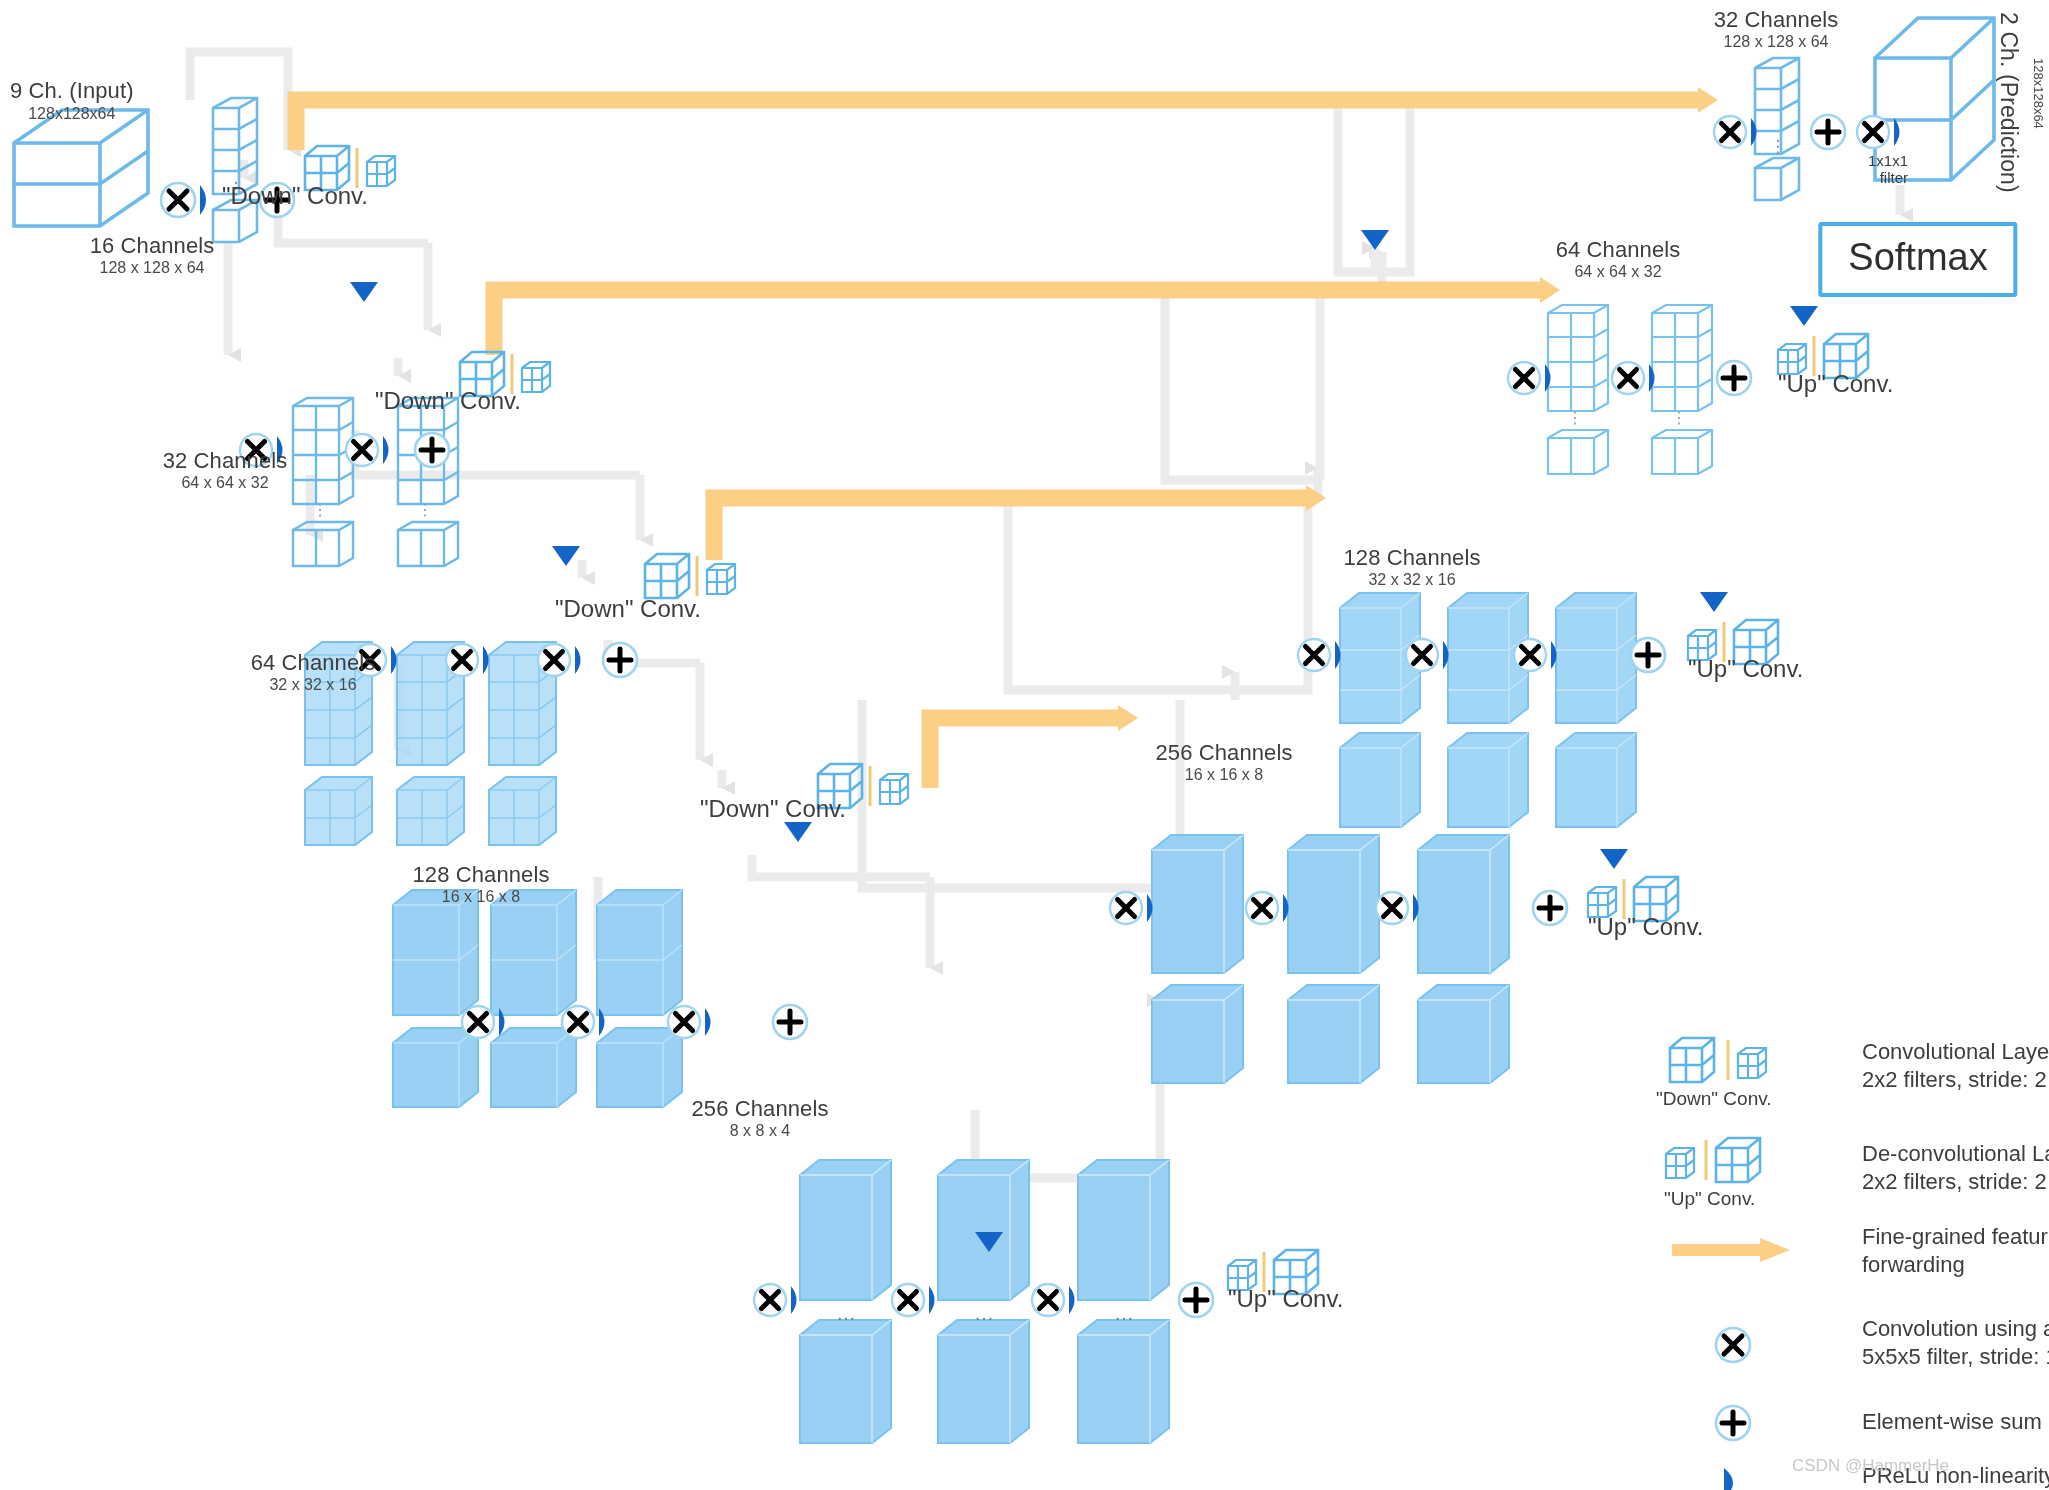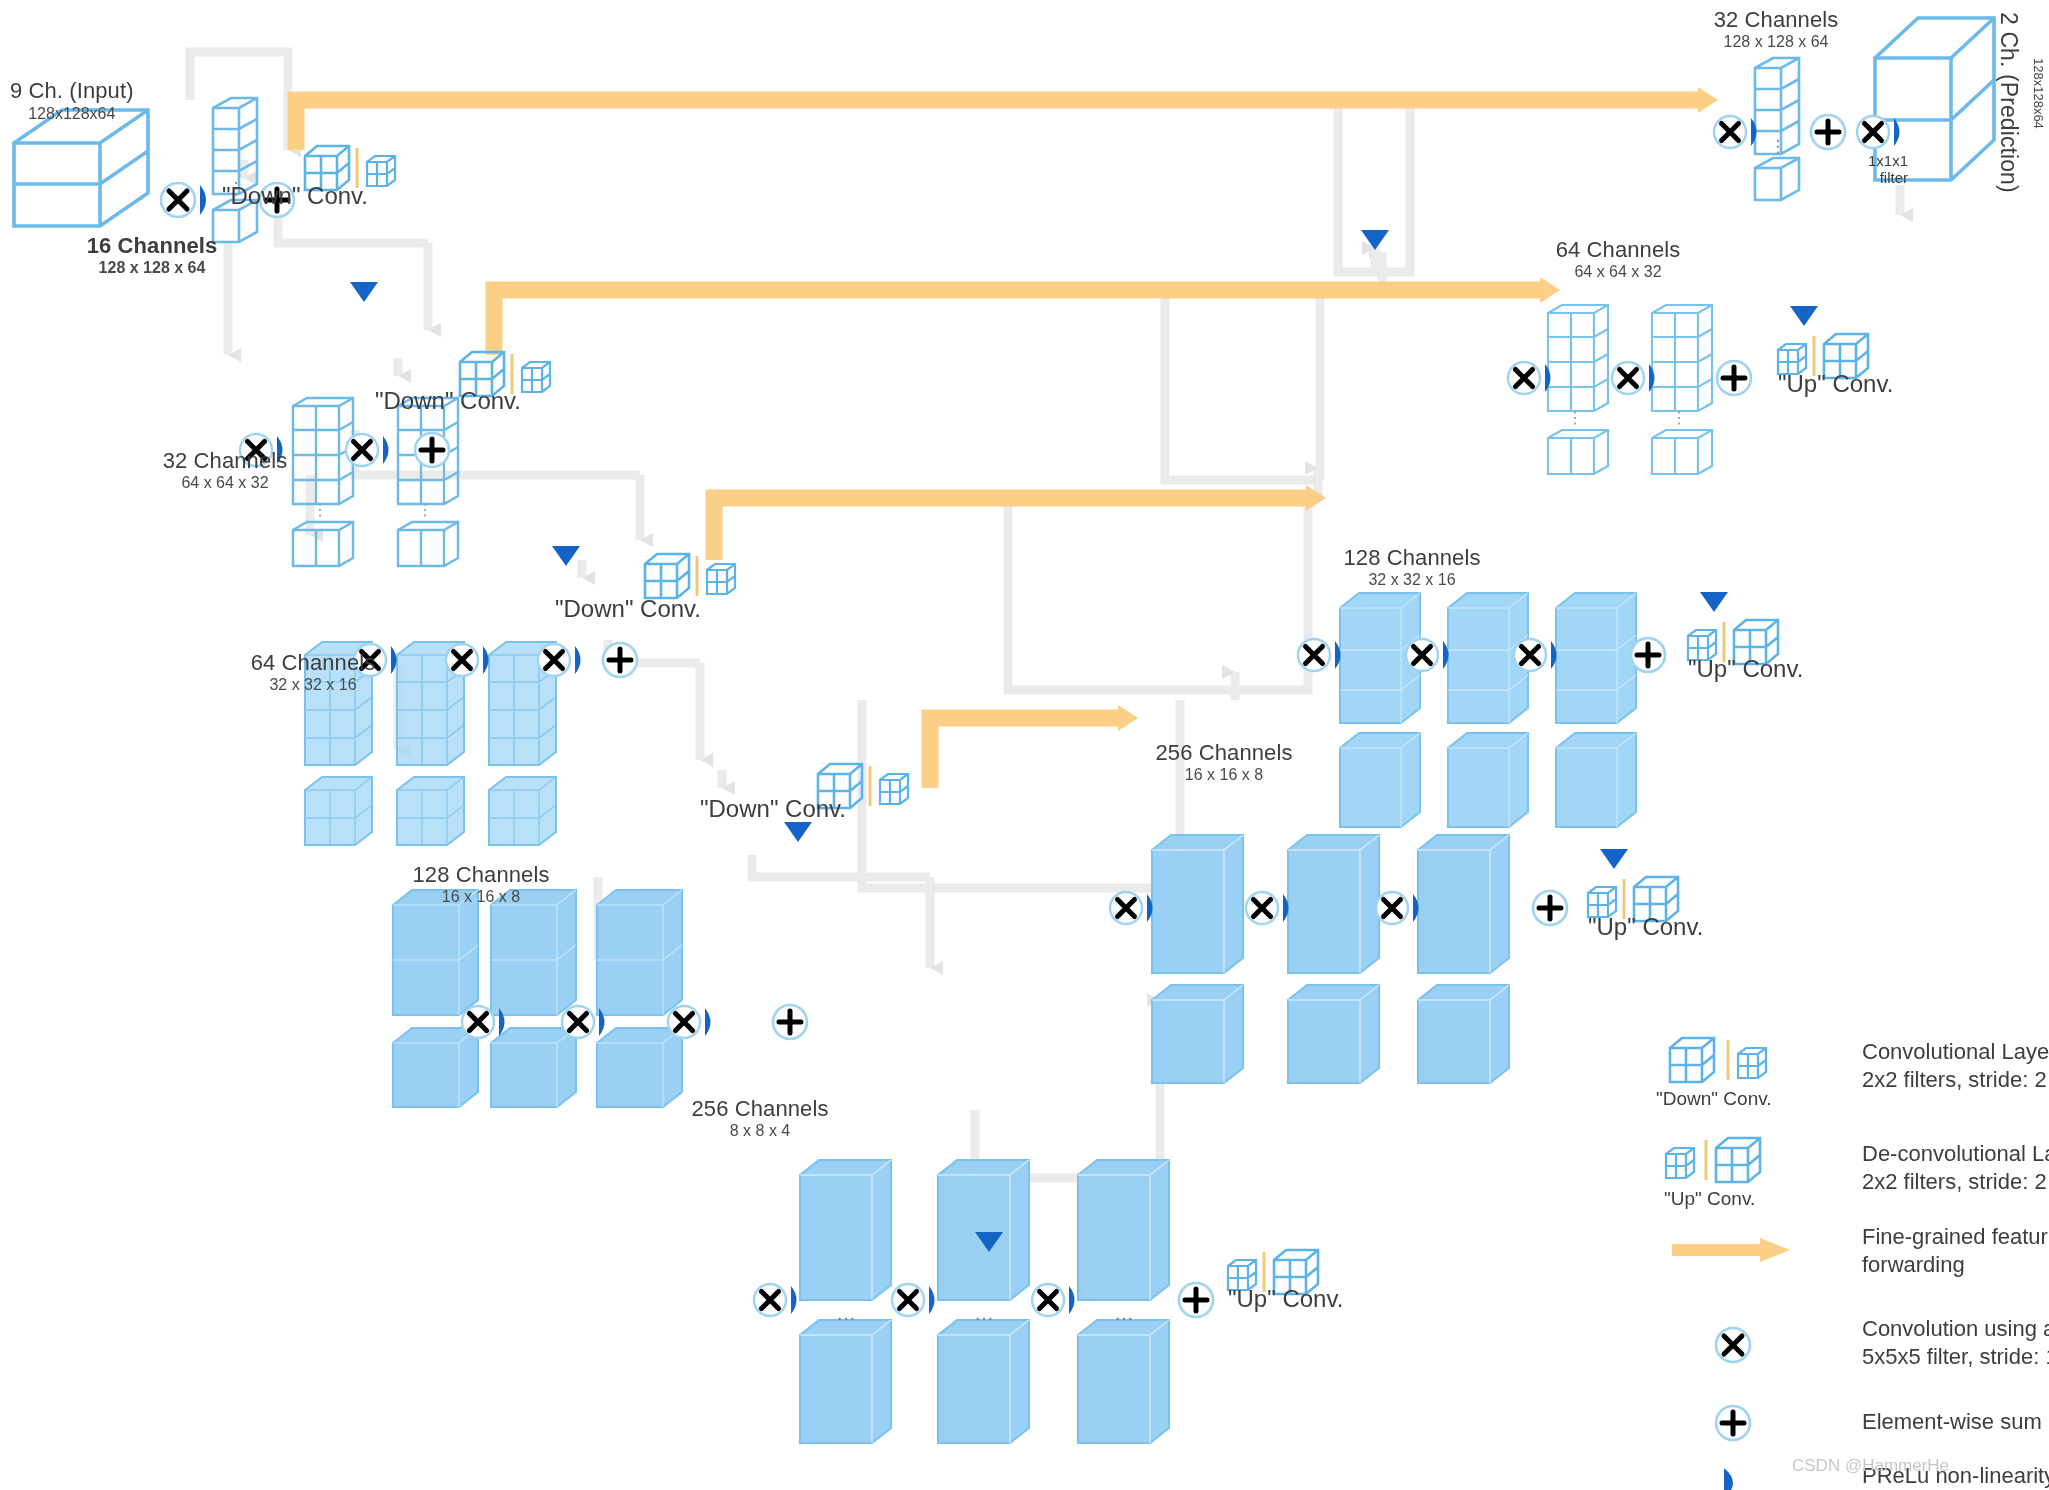--- a/index.html
+++ b/index.html
@@ -587,21 +587,21 @@
         <path d="M21,-14 Q32,0 21,14 Z" fill="#1464c8"></path>
       </g>
     </g>
   </svg>
 
   <div class="abs" style="left:10px;top:78px;">
     <div class="ttl">9 Ch. (Input)</div>
     <div class="sub" style="text-align:center;margin-top:1px;">128x128x64</div>
   </div>
 
-  <div class="abs ctr" style="left:152px;top:233px;text-align:center;font-weight:bold;">
+  <div class="abs ctr" style="left:152px;top:233px;text-align:center;">
     <div class="ttl">16 Channels</div>
     <div class="sub">128 x 128 x 64</div>
   </div>
   <div class="abs lbl" style="left:222px;top:182px;">"Down" Conv.</div>
 
   <div class="abs ctr" style="left:225px;top:448px;text-align:center;">
     <div class="ttl">32 Channels</div>
     <div class="sub">64 x 64 x 32</div>
   </div>
   <div class="abs lbl" style="left:375px;top:387px;">"Down" Conv.</div>
@@ -654,20 +654,21 @@
 
   <div class="abs" style="left:2022px;top:12px;">
     <div class="vert" style="position:absolute;left:0;top:0;">
       <div class="ttl" style="font-size:23px;">2 Ch. (Prediction)</div>
     </div>
     <div class="vert" style="position:absolute;left:24px;top:46px;">
       <div class="sub" style="font-size:13px;">128x128x64</div>
     </div>
   </div>
 
+  <div class="abs softmax" style="left:1918px;top:222px;transform:translateX(-50%);">Softmax</div>
 
   <div class="abs" style="left:1650px;top:1030px;">
 
     <div class="abs" style="left:0;top:0;width:200px;">
       <svg width="200" height="62">
         <g stroke="#5cb3e8" stroke-width="2.6" fill="none" transform="translate(20,6)">
           <path d="M0,12 L12,2 L44,2 L44,36 L32,46 L0,46 Z M0,12 L32,12 L44,2 M32,12 L32,46 M16,12 L16,46 M0,29 L32,29 L44,19"></path>
         </g>
         <path d="M78,10 L78,50" stroke="#f0c87a" stroke-width="3" fill="none"></path>
         <g stroke="#5cb3e8" stroke-width="2.2" fill="none" transform="translate(88,16)">

